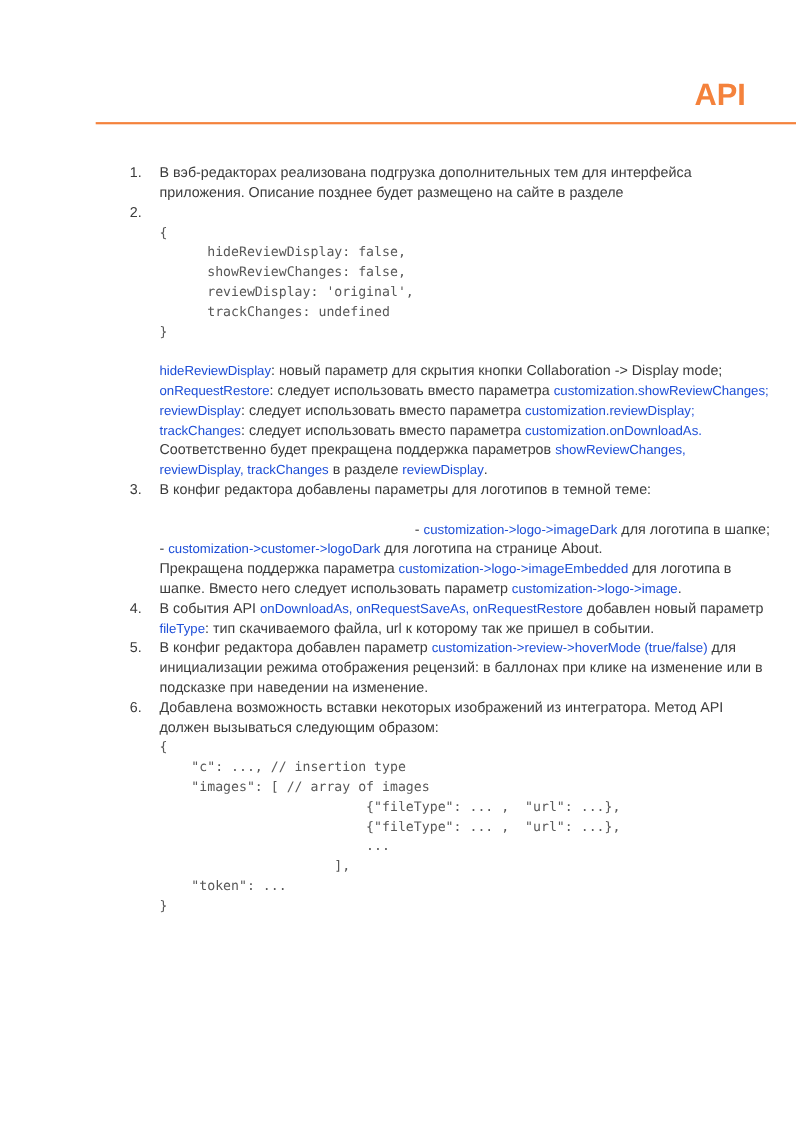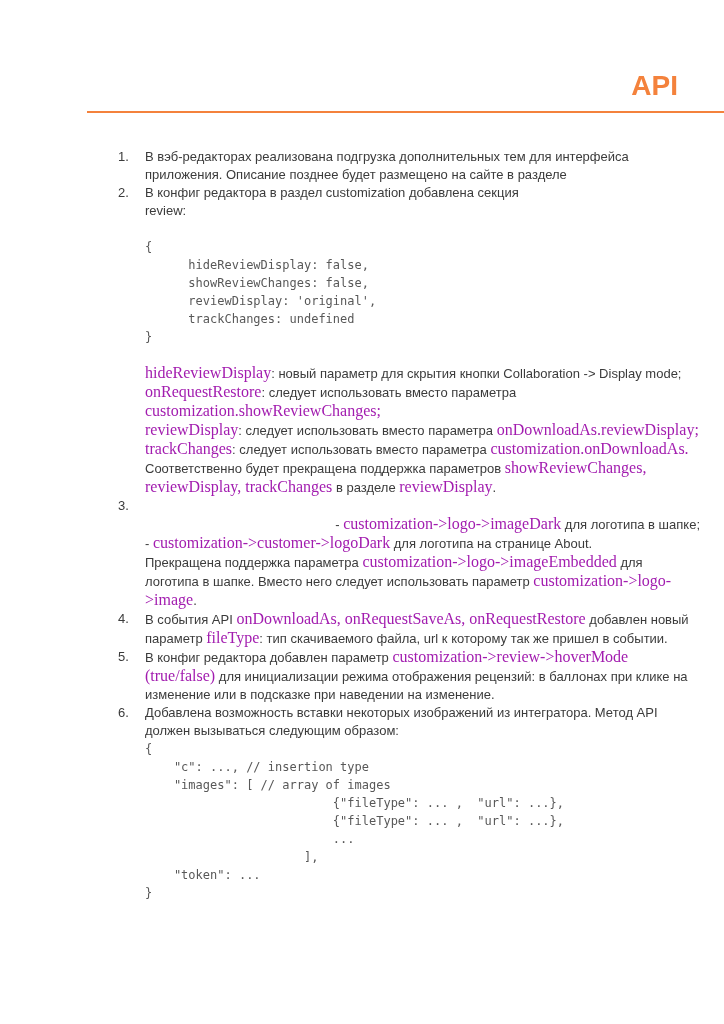--- a/index.html
+++ b/index.html
@@ -24,23 +24,23 @@
     margin:11px 0 0 87px;
     height:2px;
     background:#F4823C;
   }
   .list { margin:35px 24px 0 118px; }
   .item { display:flex; align-items:flex-start; }
   .num { flex:0 0 27px; width:27px; }
   .content { flex:1; min-width:0; }
   p { margin:0; }
   .mono {
-    font-family:Liberation Serif, serif;
-    font-size:16px;
-    color:#a21caf;
+    font-family:Liberation Sans, sans-serif;
+    font-size:12px;
+    color:#1d4ed8;
   }
   .codeblock {
     white-space:pre;
     font-family:"DejaVu Sans Mono","Liberation Mono",monospace;
     font-size:12px; line-height:18px;
     color:#585858;
     margin:18px 0;
   }
   .codeblock.tight { margin:0; }
   .mt { margin-top:18px;text-align:right; }
@@ -58,38 +58,38 @@
     <div class="item">
       <span class="num">1.</span>
       <div class="content">
         <p><span>В вэб-редакторах реализована подгрузка дополнительных тем для интерфейса приложения. Описание позднее будет размещено на сайте в разделе</span></p>
       </div>
     </div>
 
     <div class="item">
       <span class="num">2.</span>
       <div class="content">
-        <p><span>В конфиг редактора в раздел customization добавлена секция</span><br><span>review:</span></p>
         <div class="codeblock">{
       hideReviewDisplay: false,
       showReviewChanges: false,
       reviewDisplay: 'original',
       trackChanges: undefined
 }</div>
         <p><span class="mono">hideReviewDisplay</span><span>: новый параметр для скрытия кнопки Collaboration -&gt; Display mode;</span></p>
         <p><span class="mono">onRequestRestore</span><span>: следует использовать вместо параметра </span><span class="mono">customization.showReviewChanges;</span></p>
-        <p><span class="mono">reviewDisplay</span><span>: следует использовать вместо параметра </span><span class="mono">onDownloadAs.reviewDisplay;</span></p>
+        <p><span class="mono">reviewDisplay</span><span>: следует использовать вместо параметра </span><span class="mono">customization.reviewDisplay;</span></p>
         <p><span class="mono">trackChanges</span><span>: следует использовать вместо параметра </span><span class="mono">customization.onDownloadAs.</span></p>
         <p><span>Соответственно будет прекращена поддержка параметров </span><span class="mono">showReviewChanges, reviewDisplay, trackChanges</span><span> в разделе </span><span class="mono">reviewDisplay</span><span>.</span></p>
       </div>
     </div>
 
     <div class="item">
       <span class="num">3.</span>
       <div class="content">
+        <p><span>В конфиг редактора добавлены параметры для логотипов в темной теме:</span></p>
         <p class="mt"><span>- </span><span class="mono">customization-&gt;logo-&gt;imageDark</span><span> для логотипа в шапке;</span></p>
         <p><span>- </span><span class="mono">customization-&gt;customer-&gt;logoDark</span><span> для логотипа на странице About.</span></p>
         <p><span>Прекращена поддержка параметра </span><span class="mono">customization-&gt;logo-&gt;imageEmbedded</span><span> для логотипа в шапке. Вместо него следует использовать параметр </span><span class="mono">customization-&gt;logo-&gt;image</span><span>.</span></p>
       </div>
     </div>
 
     <div class="item">
       <span class="num">4.</span>
       <div class="content">
         <p><span>В события API </span><span class="mono">onDownloadAs, onRequestSaveAs, onRequestRestore</span><span> добавлен новый параметр </span><span class="mono">fileType</span><span>: тип скачиваемого файла, url к которому так же пришел в событии.</span></p>

